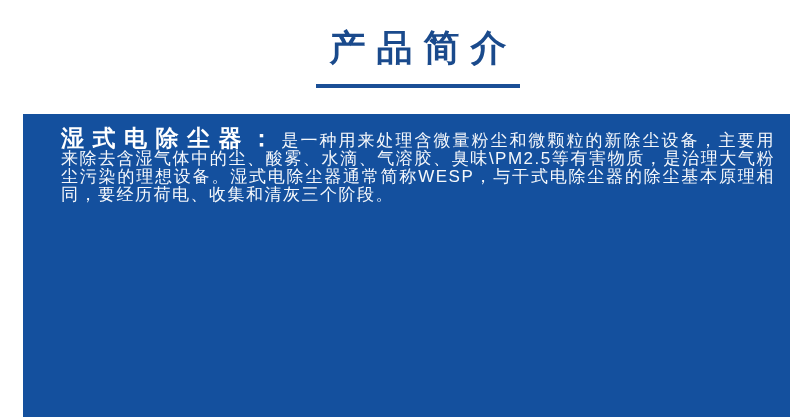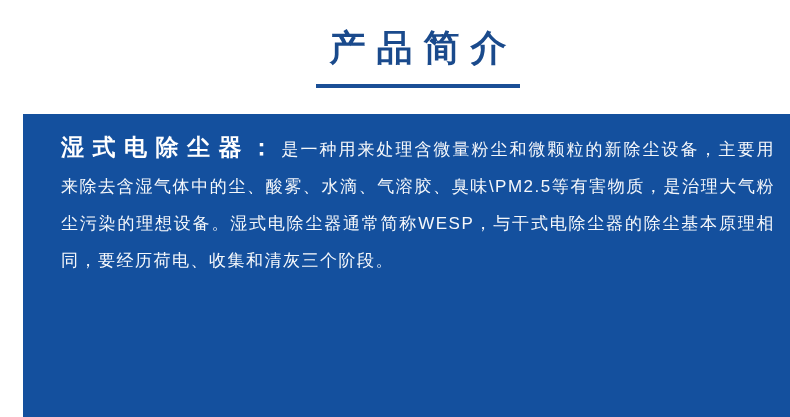--- a/index.html
+++ b/index.html
@@ -38,21 +38,21 @@
     margin-top: 26px;
     background: var(--panel-blue);
     height: 303px;
     box-sizing: border-box;
     padding: 15px 38px 0 38px;
   }
   .para {
     margin: 0;
     text-align: justify;
     font-size: 17px;
-    line-height: 37px;
+    line-height: 18px;
     letter-spacing: 1.5px;
     color: var(--text-white);
   }
   .para + .para { margin-top: 6px; }
   .lead {
     font-size: 23px;
     font-weight: bold;
     letter-spacing: 8px;
     color: var(--text-white);
   }

